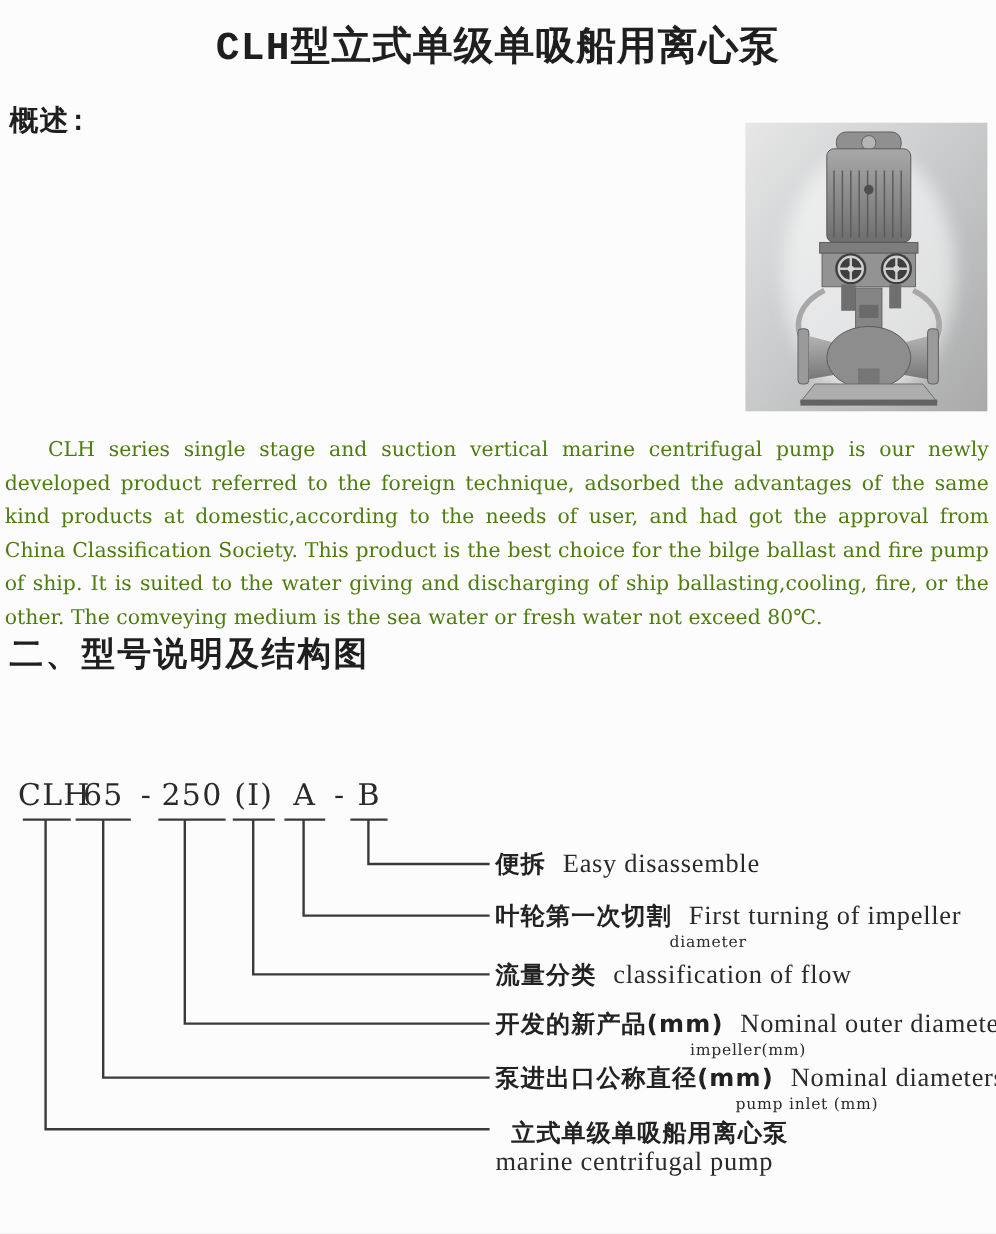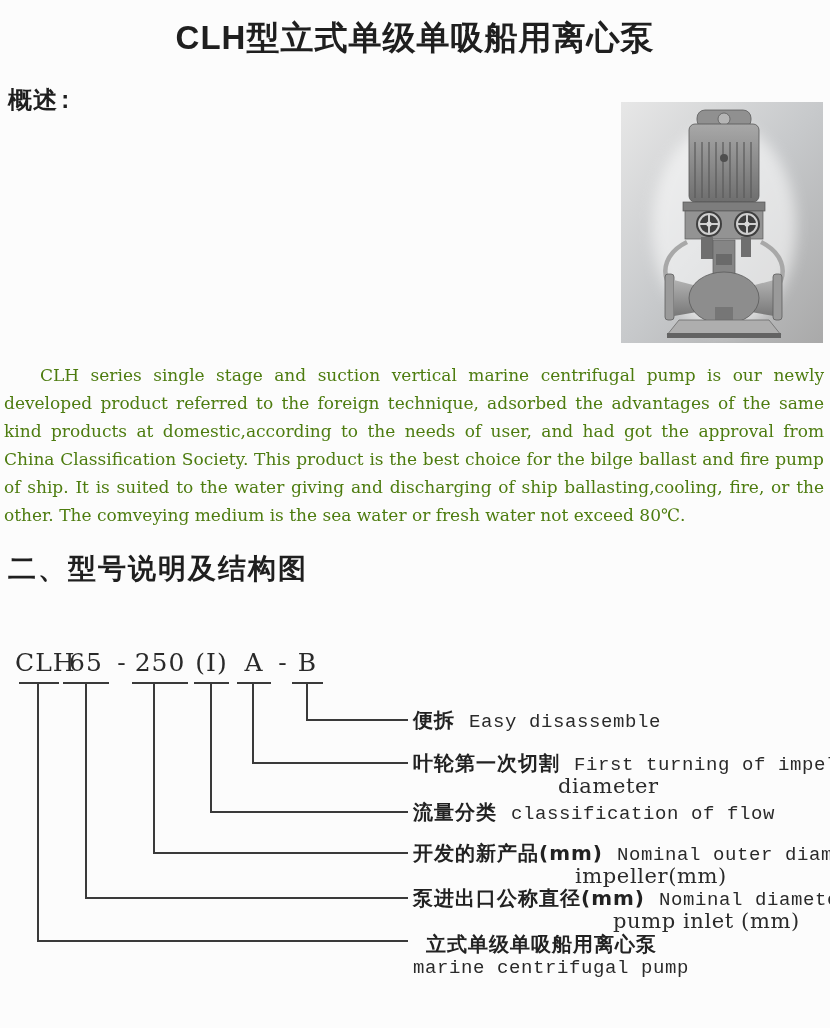--- a/index.html
+++ b/index.html
@@ -4,21 +4,21 @@
 <style>
   html,body{margin:0;padding:0;background:#e9e9e9;}
   .page{
     position:relative; width:830px; height:1028px; margin:0 auto;
     background:#fcfcfc; color:#1f1f1f; overflow:hidden;
     font-family:"DejaVu Serif","Liberation Serif",serif;
   }
   .title{
     position:absolute; top:16px; left:0; right:0; margin:0;
     text-align:center; font-size:33px; font-weight:bold; letter-spacing:1px;
-    font-family:Liberation Sans, sans-serif;
+    font-family:Liberation Mono, monospace;
   }
   .overview-label{
     position:absolute; top:84px; left:8px;
     font-size:24px; font-weight:bold; letter-spacing:1px;
     font-family:Liberation Mono, monospace;
   }
   .cn-para{
     position:absolute; top:122px; left:8px; width:606px; margin:0;
     font-size:23px; font-weight:bold; line-height:39px; letter-spacing:1px;
     text-align:justify; text-indent:46px;
@@ -27,21 +27,21 @@
   .pump-figure{
     position:absolute; top:102px; left:621px; width:202px; height:241px;
   }
   .en-para{
     position:absolute; top:361px; left:4px; width:820px; margin:0;
     font-size:17px; line-height:28px; text-align:justify; text-indent:36px;
     color:#4d7c0f;
     font-family:"DejaVu Serif","Liberation Serif",serif;
   }
   .sec-heading-cn{
-    position:absolute; top:550px; left:8px; margin:0;
+    position:absolute; top:526px; left:8px; margin:0;
     font-size:28px; font-weight:bold; letter-spacing:2px;
     font-family:"DejaVu Sans","Liberation Sans",sans-serif;
   }
   .sec-heading-en{
     position:absolute; top:602px; left:26px; margin:0;
     font-size:23px; font-weight:normal; letter-spacing:0.5px; color:#2a2a2a;
     font-family:"DejaVu Serif","Liberation Serif",serif;
   }
   .diagram{
     position:absolute; top:648px; left:0; width:830px; height:380px;
@@ -53,26 +53,26 @@
     font-family:"DejaVu Serif","Liberation Serif",serif;
   }
   .lbl{position:absolute; left:413px; white-space:nowrap; line-height:22px;}
   .lbl-cn{
     font-family:"DejaVu Sans","Liberation Sans",sans-serif;
     font-weight:bold; font-size:20px; letter-spacing:1px; margin-right:14px;
     color:#222;
     margin-top:44px;
   }
   .lbl-en{
-    font-family:Liberation Mono, monospace;
-    font-size:19px; letter-spacing:0.6px; color:#2a2a2a;
+    font-family:Liberation Serif, serif;
+    font-size:22px; letter-spacing:0.6px; color:#2a2a2a;
   }
   .lbl-en2{
     font-family:"DejaVu Serif","Liberation Serif",serif;
-    font-size:21px; letter-spacing:0.6px; color:#2a2a2a; line-height:20px;
+    font-size:13px; letter-spacing:0.6px; color:#2a2a2a; line-height:20px;
   }
   .lbl-block .lbl-cn{display:block; margin:0 0 3px 13px;}
   .lbl-block .lbl-en{display:block; line-height:20px;}
 </style>
 </head>
 <body>
 
 <div class="page">
 
   <h1 class="title">CLH型立式单级单吸船用离心泵</h1>

